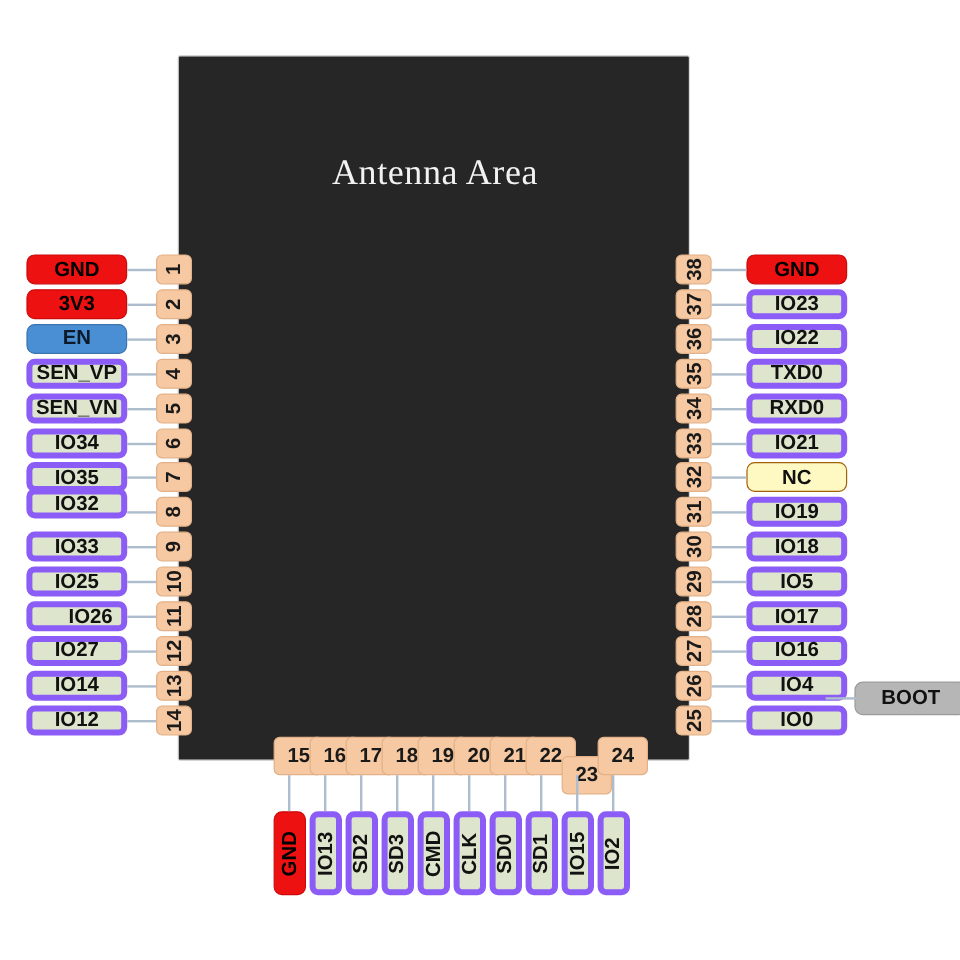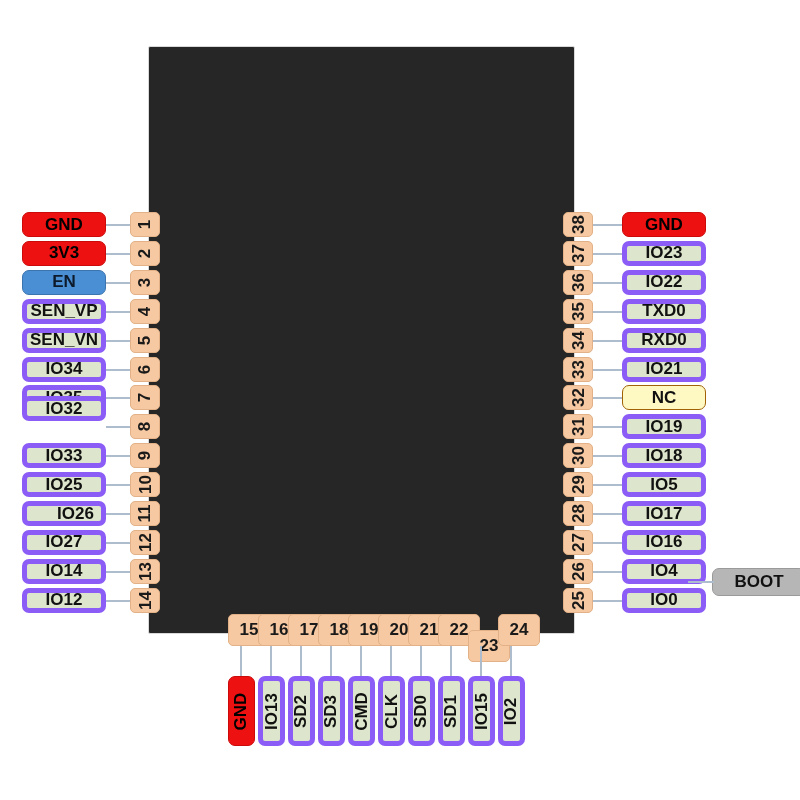--- a/index.html
+++ b/index.html
@@ -112,20 +112,21 @@
     font-size:17px;font-weight:bold;color:#111111;
     box-sizing:border-box;
   }
 </style>
 </head>
 <body>
 
 <div id="stage">
 
   <div class="board">
+    <div class="antenna-label">Antenna Area</div>
   </div>
 
   <div id="left-group">
       <div class="pinnum side" style="left:130px;top:212px;">
         <span>1</span>
       </div>
       <div class="plabel side red" style="left:22px;top:212px;">GND</div>
       <div class="wire h" style="left:106px;top:224px;width:24px;"></div>
       <div class="pinnum side" style="left:130px;top:240.9px;">
         <span>2</span>
@@ -153,21 +154,21 @@
       <div class="plabel side green" style="left:22px;top:356.5px;">IO34</div>
       <div class="wire h" style="left:106px;top:368.5px;width:24px;"></div>
       <div class="pinnum side" style="left:130px;top:385.4px;">
         <span>7</span>
       </div>
       <div class="plabel side green" style="left:22px;top:385.4px;">IO35</div>
       <div class="wire h" style="left:106px;top:397.4px;width:24px;"></div>
       <div class="pinnum side" style="left:130px;top:414.29999999999995px;">
         <span>8</span>
       </div>
-      <div class="plabel side green" style="left:22px;top:396px;text-align:right;">IO32</div>
+      <div class="plabel side green" style="left:22px;top:407px;text-align:right;">IO32</div>
       <div class="wire h" style="left:106px;top:426.29999999999995px;width:24px;"></div>
       <div class="pinnum side" style="left:130px;top:443.2px;">
         <span>9</span>
       </div>
       <div class="plabel side green" style="left:22px;top:443.2px;">IO33</div>
       <div class="wire h" style="left:106px;top:455.2px;width:24px;"></div>
       <div class="pinnum side" style="left:130px;top:472.09999999999997px;">
         <span>10</span>
       </div>
       <div class="plabel side green" style="left:22px;top:472.09999999999997px;">IO25</div>

